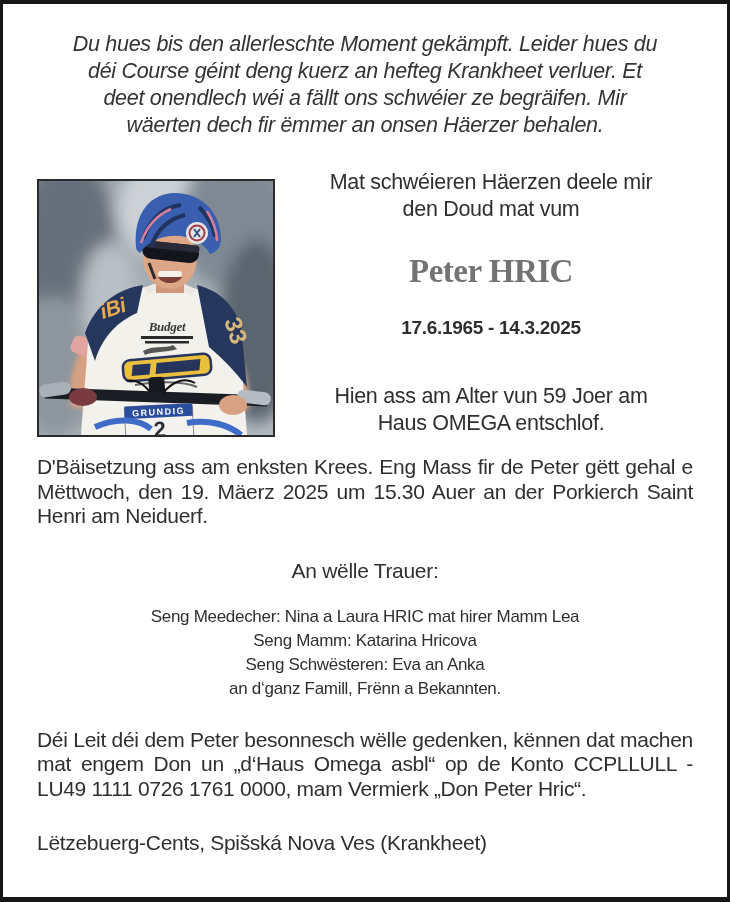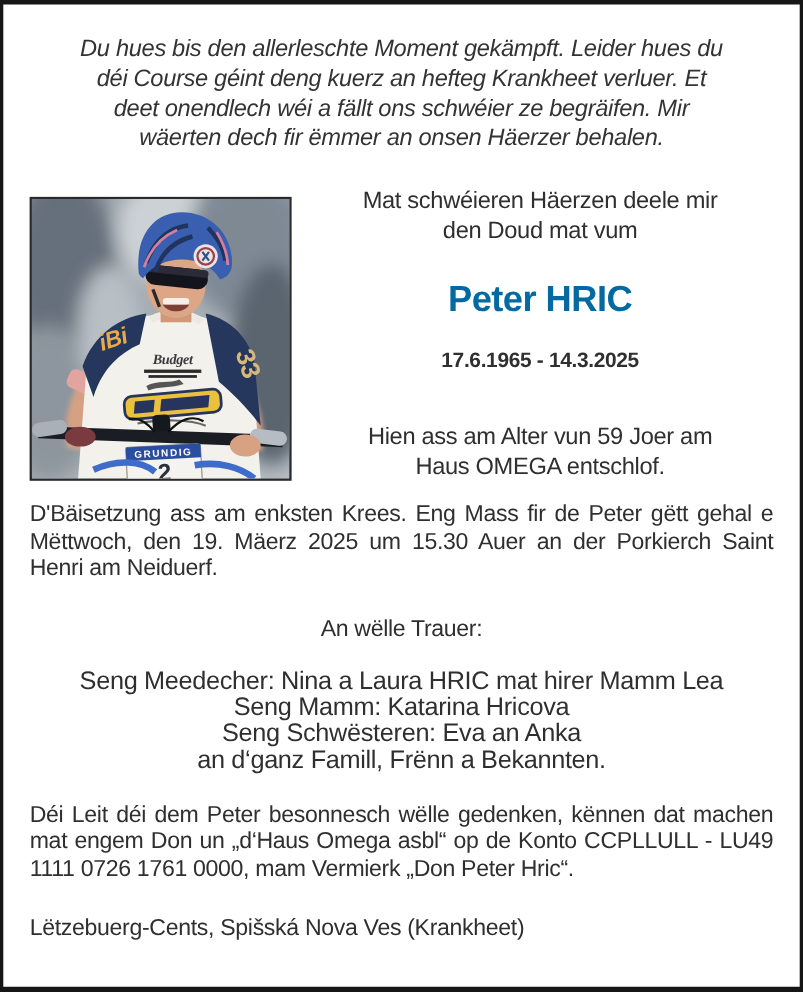--- a/index.html
+++ b/index.html
@@ -3,21 +3,21 @@
 <meta charset="utf-8">
 <style>
   html,body { margin:0; padding:0; background:#ffffff; }
   .sheet {
     position:relative;
     width:730px; height:902px;
     box-sizing:border-box;
     border:3px solid #161616;
     border-top-width:4px;
     border-bottom-width:5px;
-    padding:0 24px;
+    padding:0 34px;
     overflow:hidden;
     background:#ffffff;
     font-family:"Liberation Sans","DejaVu Sans",sans-serif;
     color:#2f2f2f;
     letter-spacing:-0.3px;
   }
   .epigraph {
     margin:27px 0 0 0;
     font-style:italic;
     font-size:21.5px;
@@ -34,32 +34,33 @@
     background:#9aa3ab;
   }
   .photo-frame svg { display:block; width:100%; height:100%; }
   .right-col { flex:1 1 auto; padding-left:14px; text-align:center; }
   .share-lines { font-size:21.5px; line-height:27px; }
   .deceased-name {
     margin:30px 0 0 0;
     font-size:33px;
     font-weight:700;
     letter-spacing:-0.5px;
-    color:#0369a1;
+    color:#737373;
+    font-family:Liberation Serif, serif;
   }
   .dates { margin-top:27px; font-size:19px;font-weight:bold; }
   .death-lines { margin-top:44px; font-size:21.5px; line-height:27px; }
   .funeral {
     margin:18px 0 0 0;
     font-size:21px;
     line-height:24.5px;
     text-align:justify;
   }
   .trauer-heading { margin:30px 0 0 0; font-size:21px; text-align:center; }
-  .family { margin-top:22px; font-size:23px; line-height:24px; text-align:center; }
+  .family { margin-top:22px; font-size:17px; line-height:24px; text-align:center; }
   .donation {
     margin:27px 0 0 0;
     font-size:21px;
     line-height:24.5px;
     text-align:justify;
   }
   .signature { margin:30px 0 0 0; font-size:21px; text-align:left; }
   .signature .bold { font-weight:400; }
 </style>
 </head>

